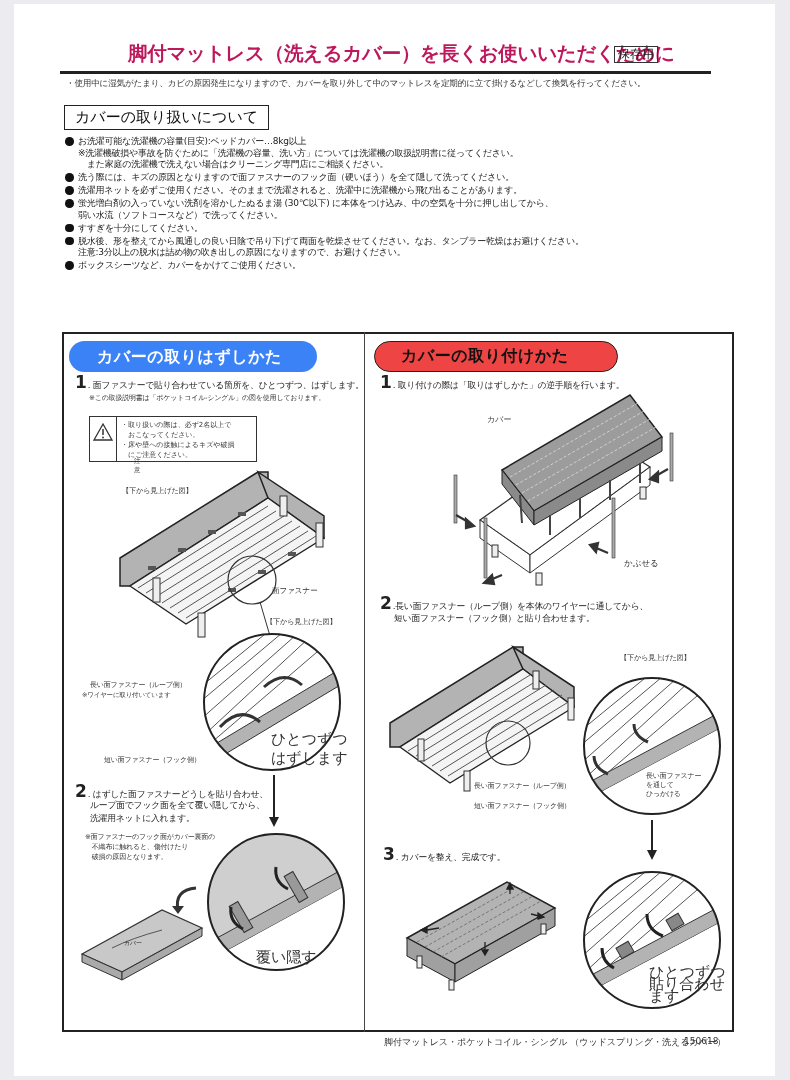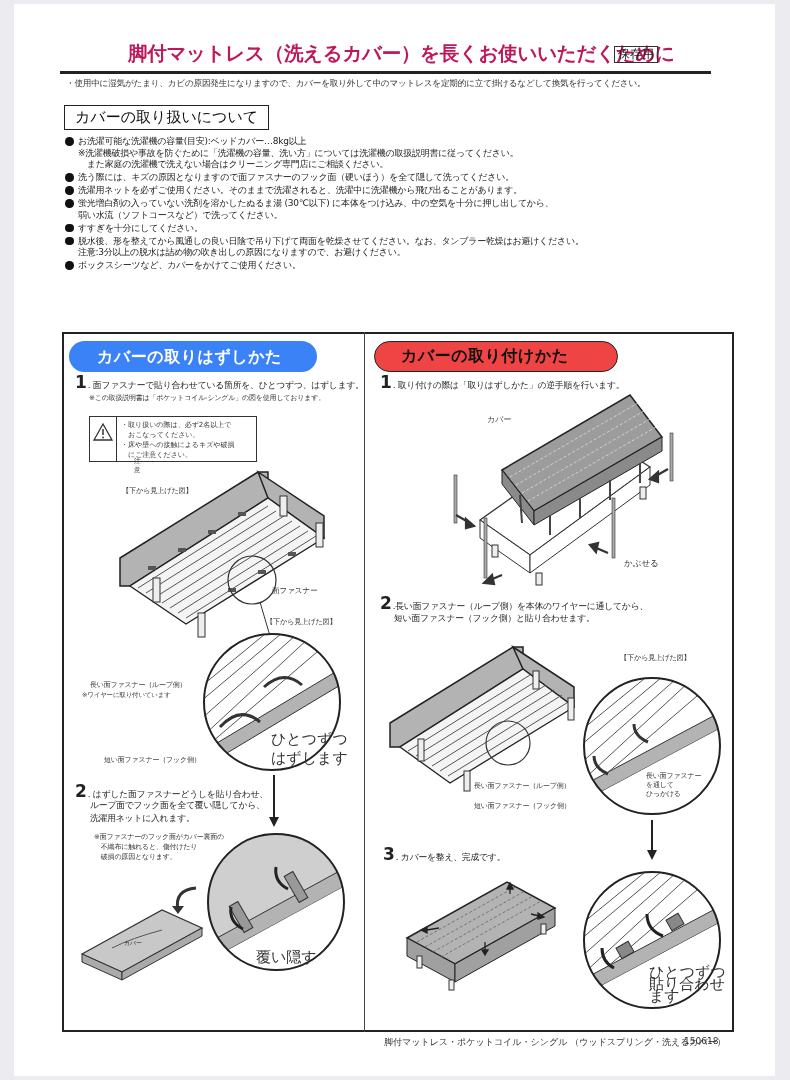--- a/index.html
+++ b/index.html
@@ -156,21 +156,21 @@
   </div>
 
 <svg width="10" height="52" style="left:269px;top:775px;">
   <line x1="5" y1="0" x2="5" y2="44" stroke="#222" stroke-width="2"></line>
   <polygon points="0,42 10,42 5,52" fill="#222"></polygon>
 </svg>
 
 <div class="abs step" style="left:75px;top:785px;"><span class="num">2</span><span>. はずした面ファスナーどうしを貼り合わせ、</span></div>
 <div class="abs step" style="left:90px;top:799px;">ループ面でフック面を全て覆い隠してから、</div>
 <div class="abs step" style="left:90px;top:812px;">洗濯用ネットに入れます。</div>
-<div class="abs note" style="left:85px;top:832px;margin-left:9px;">
+<div class="abs note" style="left:85px;top:832px;">
   <div>※面ファスナーのフック面がカバー裏面の</div>
   <div>　不織布に触れると、傷付けたり</div>
   <div>　破損の原因となります。</div>
 </div>
 
 <svg width="140" height="140" style="left:206px;top:832px;">
   <defs>
       <clipPath id="c2">
         <circle cx="70" cy="70" r="68"></circle>
       </clipPath>

